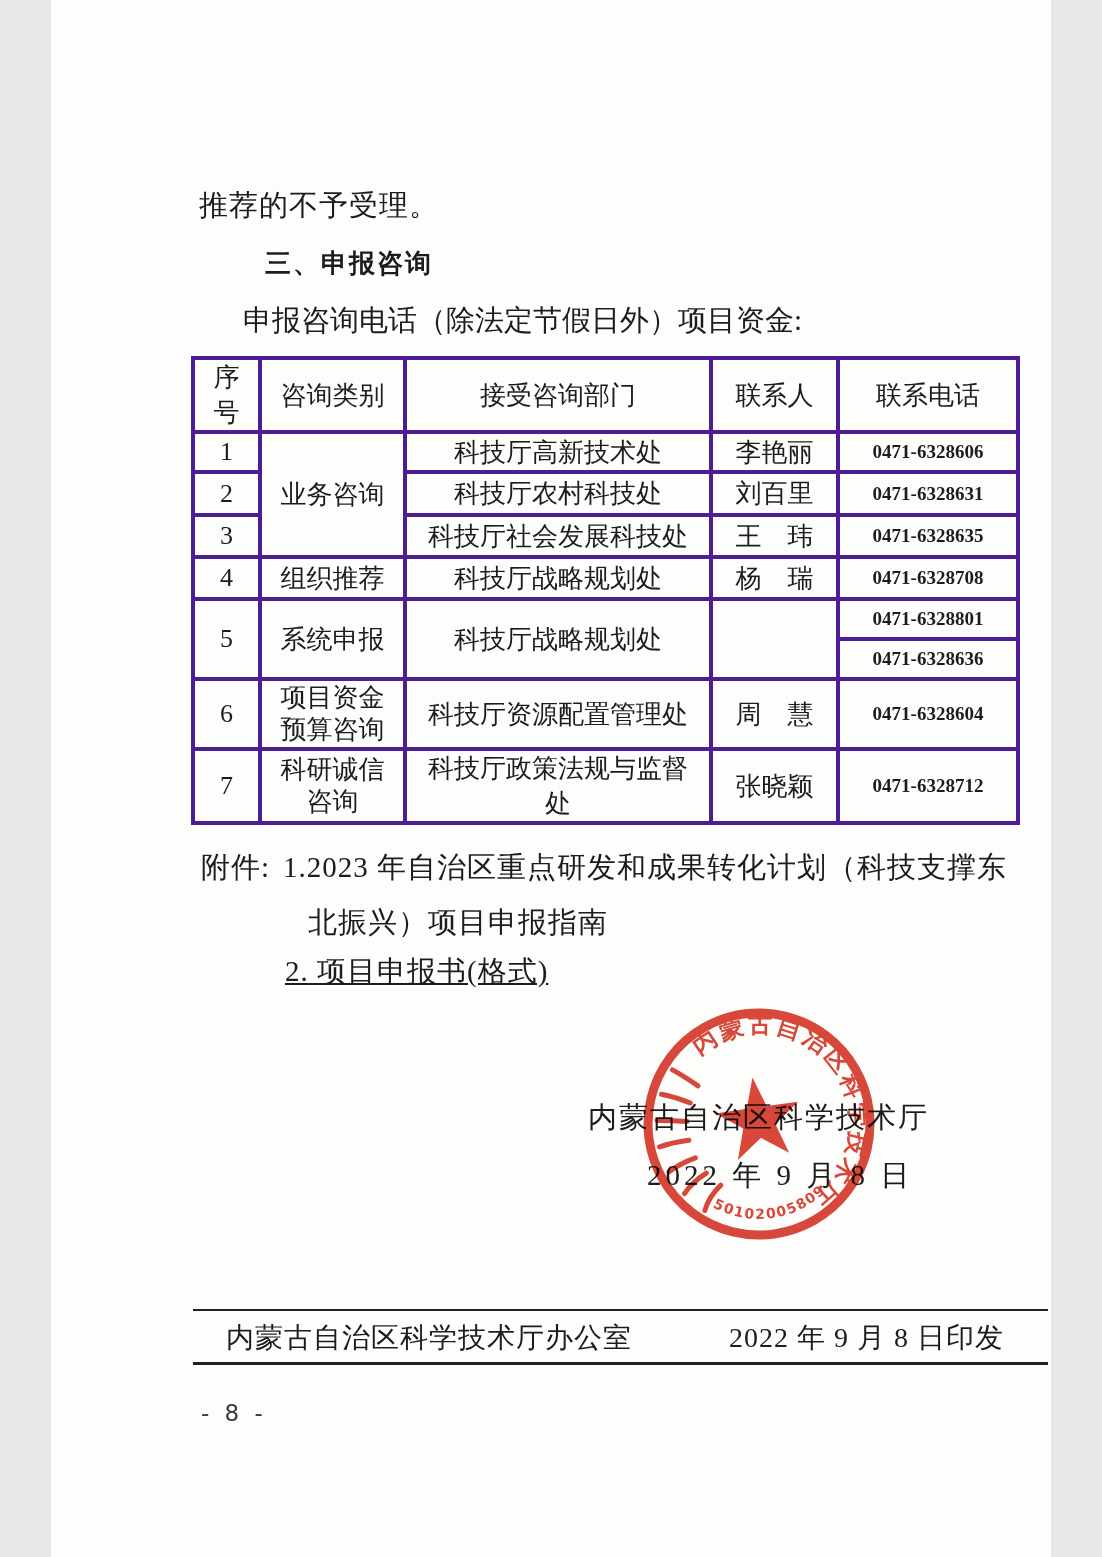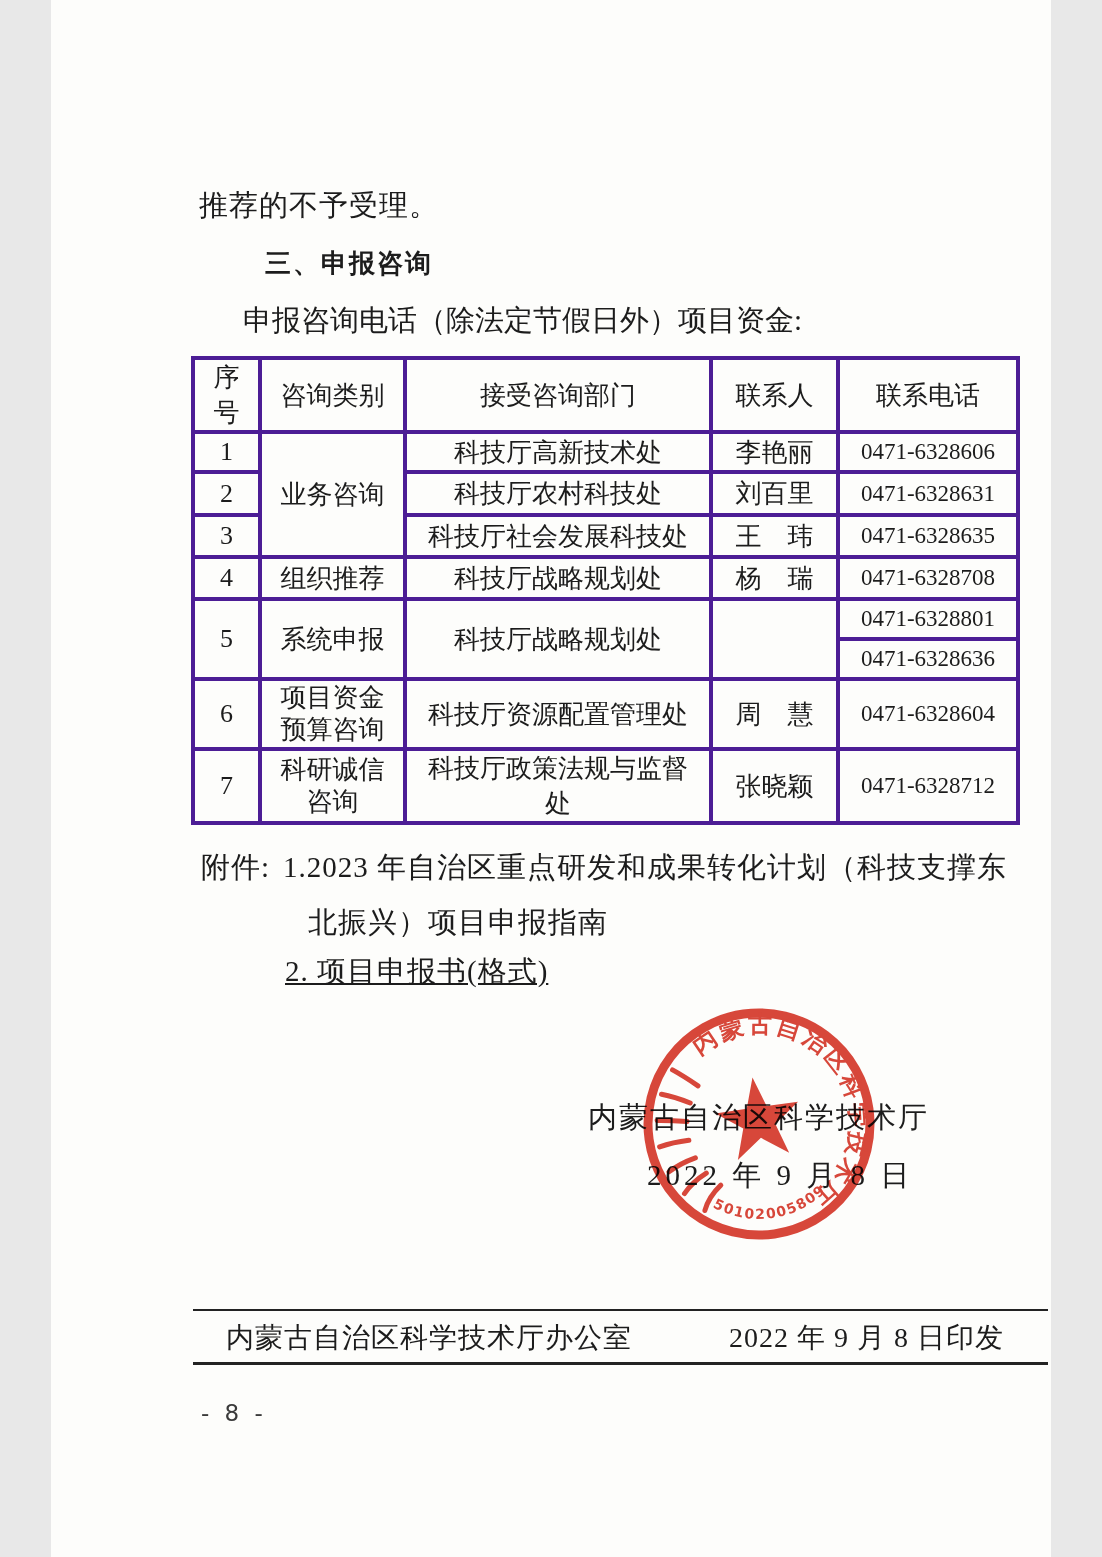--- a/index.html
+++ b/index.html
@@ -25,22 +25,23 @@
     border:4px solid #4c1d95;
     text-align:center;
     vertical-align:middle;
     padding:0 16px;
     font-weight:normal;
     overflow:hidden;
     margin-top:18px;
   }
   table.doc-table .phone{
     font-family:"Liberation Serif","DejaVu Serif",serif;
-    font-size:23px;
+    font-size:19px;
     letter-spacing:0;
+    font-weight:bold;
   }
   table.doc-table .pre{white-space:pre-line;line-height:1.25;}
   
   .att{font-size:29px;letter-spacing:1px;white-space:nowrap;}
   
   .sig{font-size:29px;letter-spacing:2px;white-space:nowrap;}
   .sig-date{font-size:29px;letter-spacing:4px;white-space:nowrap;}
   
   .seal{
     mix-blend-mode:multiply;

